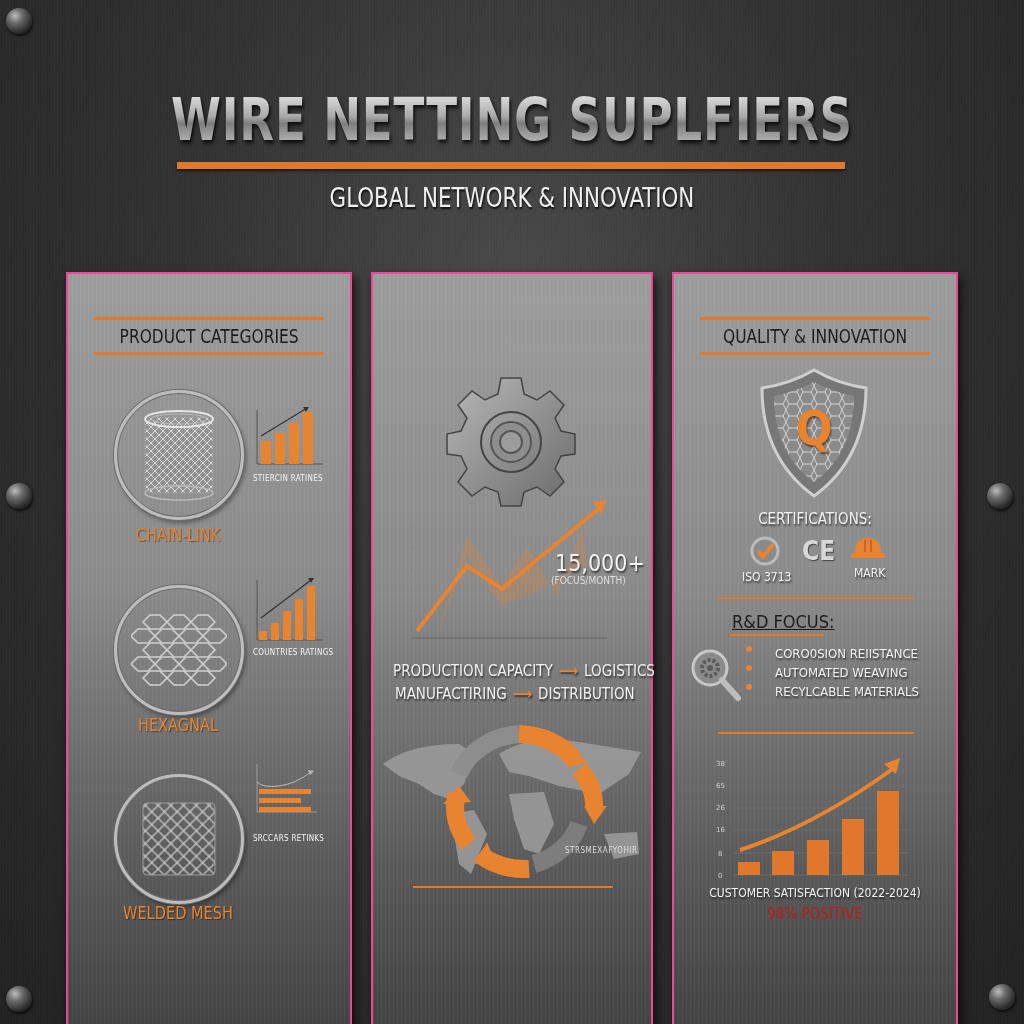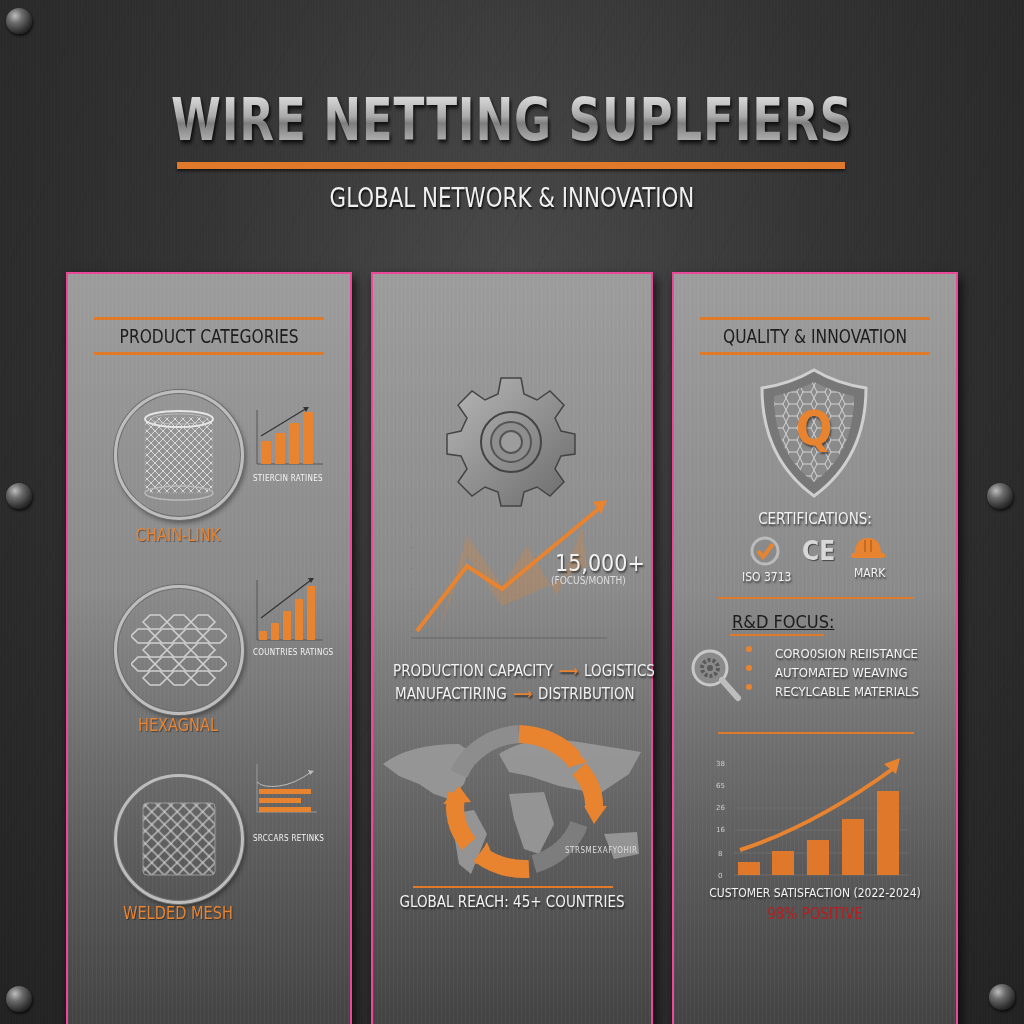--- a/index.html
+++ b/index.html
@@ -265,21 +265,20 @@
       </g>
       <path d="M190 30 L208 48 L188 54 Z" fill="#e88330"></path>
       <path d="M205 92 L228 92 L215 110 Z" fill="#e88330"></path>
       <path d="M108 128 L96 150 L116 148 Z" fill="#e88330"></path>
       <path d="M64 90 L80 72 L92 88 Z" fill="#e88330"></path>
     </svg>
   </div>
   <div class="abs" style="left:192px;top:572px;font-size:8px;color:#ddd;letter-spacing:0.5px;">STRSMEXAFYOHIR</div>
 
   <div class="rule-o" style="left:40px;width:200px;top:612px;"></div>
-  <div class="abs light" style="left:0;right:0;top:619px;text-align:center;font-size:15px;">GLOBAL REACH: 45+ COUNTRIES</div>
 </div>
 
 <div class="panel p3">
   <div class="bg"></div>
   <div class="ptitle">
       <span>QUALITY &amp; INNOVATION</span>
     </div>
 
   <div class="abs" style="left:84px;top:94px;width:112px;height:130px;">
     <svg width="112" height="130" viewBox="0 0 112 130">

